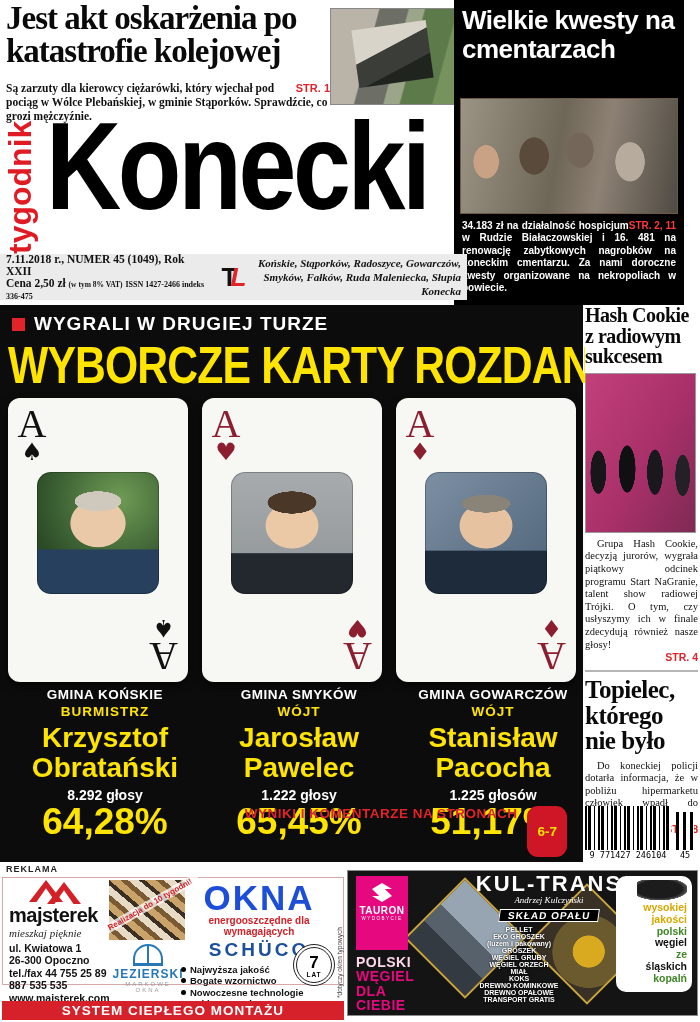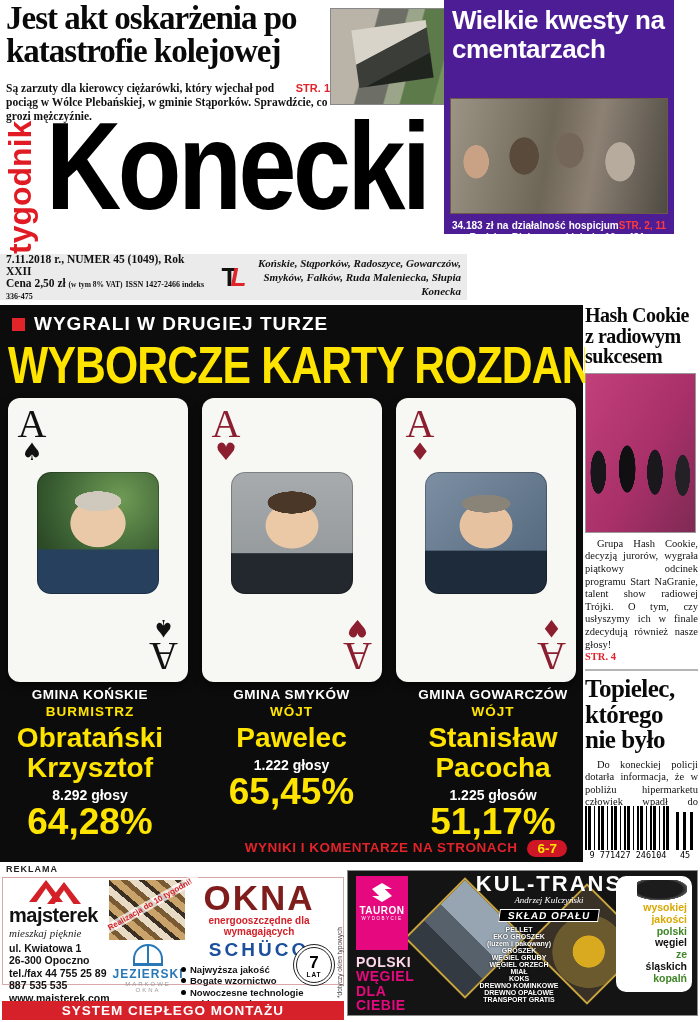--- a/index.html
+++ b/index.html
@@ -14,21 +14,21 @@
   .crash-photo { position:absolute; left:330px; top:8px; width:137px; height:97px;
     background:linear-gradient(105deg,#b9b3a8 0 30%,#6d6f66 31% 48%,#9aa58a 49% 58%,#5d7a4a 59% 78%,#77935d 79%);
     box-shadow:inset 0 0 0 1px #888; }
   .crash-photo::after { content:""; position:absolute; left:18%; top:18%; width:55%; height:60%;
     background:linear-gradient(160deg,#d8d4c9 0 40%,#3a3d38 41% 70%,#20241f 71%); transform:rotate(-8deg); }
   .tl-teaser { position:absolute; left:6px; top:82px; width:324px;
     font-family:"Liberation Serif", serif; font-weight:bold; font-size:11.5px; line-height:1.2; color:#111; }
   .tl-ref { float:right; color:#e1232a; font-family:"Liberation Sans", sans-serif; font-weight:bold; font-size:11px; }
 
   
-  .top-right { position:absolute; left:444px; top:0; width:230px; height:234px; background:#4c1d95; }
+  .top-right { position:absolute; left:454px; top:0; width:230px; height:305px; background:#000000; }
   .tr-headline { padding:6px 8px 4px; color:#fff; font-weight:bold; font-size:26px; line-height:1.12; letter-spacing:-0.5px; }
   .tr-photo { position:absolute; left:6px; top:98px; width:218px; height:116px;
     background:
       radial-gradient(26px 34px at 12% 55%, #c9a184 0 48%, transparent 50%),
       radial-gradient(30px 38px at 34% 50%, #5a4a3c 0 48%, transparent 50%),
       radial-gradient(28px 36px at 55% 45%, #74675a 0 48%, transparent 50%),
       radial-gradient(30px 40px at 78% 55%, #b7ab9d 0 48%, transparent 50%),
       linear-gradient(100deg,#9c9585,#6e6657 45%,#8d8174 65%,#4e4a42);
     box-shadow:inset 0 0 0 1px #6c5a45; }
   .tr-caption { position:absolute; left:8px; top:220px; width:214px; color:#fff;
@@ -82,48 +82,48 @@
   .p2 { background:
     radial-gradient(44px 20px at 50% 25%, #4a3728 55%, transparent 56%),
     radial-gradient(44px 38px at 50% 44%, #ecc9a6 59%, transparent 61%),
     linear-gradient(180deg, transparent 0 66%, #23272e 67%),
     linear-gradient(180deg,#a7abad,#8f9496); }
   .p3 { background:
     radial-gradient(44px 16px at 50% 26%, #8a8378 55%, transparent 56%),
     radial-gradient(44px 38px at 50% 44%, #e6c2a0 59%, transparent 61%),
     linear-gradient(180deg, transparent 0 64%, #1d2b3a 65%),
     linear-gradient(135deg,#7d8fa3,#4e6378); }
-  .results-row { position:absolute; left:0; top:382px; width:583px; display:flex; justify-content:space-between; gap:14px; }
+  .results-row { position:absolute; left:0; top:382px; width:583px; display:flex; justify-content:flex-end; gap:14px; }
   .result { width:180px; text-align:center; }
   .r-gmina { color:#fff; font-weight:bold; font-size:13.5px; letter-spacing:0.5px; }
   .r-office { color:#ffe400; font-weight:bold; font-size:13.5px; letter-spacing:1px; margin-top:2px; }
   .r-name { color:#ffe400; font-weight:bold; font-size:28px; line-height:1.07; margin-top:4px; }
   .r-votes { color:#fff; font-weight:bold; font-size:14px; margin-top:4px; }
   .r-percent { color:#ffe400; font-weight:bold; font-size:37px; line-height:1.05; }
   .panel-footer { position:absolute; right:16px; bottom:5px; display:flex; align-items:flex-start; gap:10px; }
   .footer-text { color:#e1232a; font-weight:bold; font-size:13.5px; letter-spacing:0.5px; }
   .footer-pages { background:#cf1626; color:#ffe400; font-weight:bold; font-size:13.5px;
-    padding:1px 10px; border-radius:11px; }
+    padding:18px 10px; border-radius:11px; }
 
   
   .right-col { position:absolute; left:585px; top:305px; width:113px; height:557px; background:#fff; }
   .a-head { font-family:"Liberation Serif", serif; font-weight:bold; color:#0a0a0a; }
   .a1-head { font-size:20px; line-height:1.03; letter-spacing:-0.5px; }
   .a1-photo { width:111px; height:160px; margin:6px 0 5px;
     background:
       radial-gradient(16px 44px at 12% 62%, #17161a 0 48%, transparent 50%),
       radial-gradient(17px 48px at 38% 60%, #101013 0 48%, transparent 50%),
       radial-gradient(16px 46px at 63% 62%, #1a181c 0 48%, transparent 50%),
       radial-gradient(15px 42px at 88% 64%, #232026 0 48%, transparent 50%),
       linear-gradient(120deg,#c2407c,#a93069 55%,#7e2a54);
     box-shadow:inset 0 0 0 1px #999; }
   .a-body { font-family:"Liberation Serif", serif; font-size:10.5px; line-height:1.2;
     text-align:justify; text-indent:12px; color:#111; }
-  .a-ref { color:#e1232a; font-weight:bold; font-size:10.5px; 
-    font-family:Liberation Serif, serif; }
+  .a-ref { color:#e1232a; font-weight:bold; font-size:10.5px; text-align:right;
+    font-family:Liberation Sans, sans-serif; }
   .divider { border-top:2px solid #b5b5b5; margin:7px 0 5px; }
   .a2-head { font-size:25px; line-height:1.02; letter-spacing:-0.5px; margin-bottom:6px; }
   .barcode { position:absolute; left:0; bottom:2px; display:flex; gap:5px; align-items:flex-end; }
   .bc-main .bars { width:86px; height:44px;
     background:repeating-linear-gradient(90deg,#000 0 2px,#fff 2px 3px,#000 3px 6px,#fff 6px 9px,#000 9px 10px,#fff 10px 13px); }
   .bc-addon .bars { width:18px; height:38px;
     background:repeating-linear-gradient(90deg,#000 0 3px,#fff 3px 7px); }
   .bc-num { font-family:"DejaVu Sans Mono", monospace; font-size:8.5px; text-align:center; }
 
   
@@ -144,21 +144,21 @@
     background:repeating-linear-gradient(40deg,#caa36b 0 7px,#7a5a33 7px 12px,#e8dbc6 12px 19px,#3a2f22 19px 23px); }
   .ribbon { position:absolute; left:92px; top:22px; width:110px; transform:rotate(-30deg);
     color:#d42027; font-size:8px; font-weight:bold; text-align:center; background:rgba(255,255,255,0.75); }
   .jezierski { position:absolute; left:108px; top:66px; width:74px; text-align:center; }
   .jz-icon { width:30px; height:22px; margin:0 auto 1px; border:2px solid #2878b8; border-bottom:3px solid #2878b8;
     border-radius:16px 16px 0 0;
     background:linear-gradient(90deg,transparent 0 46%,#2878b8 46% 54%,transparent 54%); }
   .jz-name { color:#2878b8; font-weight:bold; font-size:12px; letter-spacing:1px; }
   .jz-sub { color:#999; font-size:6px; letter-spacing:2px; }
   .okna-col { position:absolute; left:178px; top:0; width:156px; text-align:center; }
-  .okna-title { color:#7f1d1d; font-size:35px; font-weight:bold; letter-spacing:2px; line-height:1; margin-top:2px; }
+  .okna-title { color:#1d4ed8; font-size:35px; font-weight:bold; letter-spacing:2px; line-height:1; margin-top:2px; }
   .okna-sub { color:#d42027; font-size:10px; font-weight:bold; }
   .schuco { color:#1c4f9c; font-size:19px; font-weight:bold; letter-spacing:3px; margin:2px 0 3px; }
   .bullets { text-align:left; font-size:9.5px; font-weight:bold; line-height:1.2; color:#111; }
   .dot { display:inline-block; width:5px; height:5px; border-radius:50%; background:#000; margin:0 4px 1px 0; }
   .stamp { position:absolute; right:8px; top:66px; width:42px; height:42px; border:4px double #222;
     border-radius:50%; background:#fff; text-align:center; }
   .stamp-num { font-size:17px; font-weight:bold; line-height:1; margin-top:6px; }
   .stamp-unit { font-size:6.5px; font-weight:bold; letter-spacing:1px; }
   .side-note { position:absolute; right:0; top:46px; height:74px; writing-mode:vertical-rl;
     transform:rotate(180deg); font-size:6.5px; color:#444; }
@@ -282,30 +282,31 @@
           <span class="suit">♦</span>
         </div>
       </div>
     </div>
 
     <div class="results-row">
       <div class="result">
         <div class="r-gmina">GMINA KOŃSKIE</div>
         <div class="r-office">BURMISTRZ</div>
         <div class="r-name">
+          <div>Krzysztof</div>
           <div>Obratański</div>
-          <div>Krzysztof</div>
         </div>
         <div class="r-votes">8.292 głosy</div>
         <div class="r-percent">64,28%</div>
       </div>
       <div class="result">
         <div class="r-gmina">GMINA SMYKÓW</div>
         <div class="r-office">WÓJT</div>
         <div class="r-name">
+          <div>Jarosław</div>
           <div>Pawelec</div>
         </div>
         <div class="r-votes">1.222 głosy</div>
         <div class="r-percent">65,45%</div>
       </div>
       <div class="result">
         <div class="r-gmina">GMINA GOWARCZÓW</div>
         <div class="r-office">WÓJT</div>
         <div class="r-name">
           <div>Stanisław</div>

